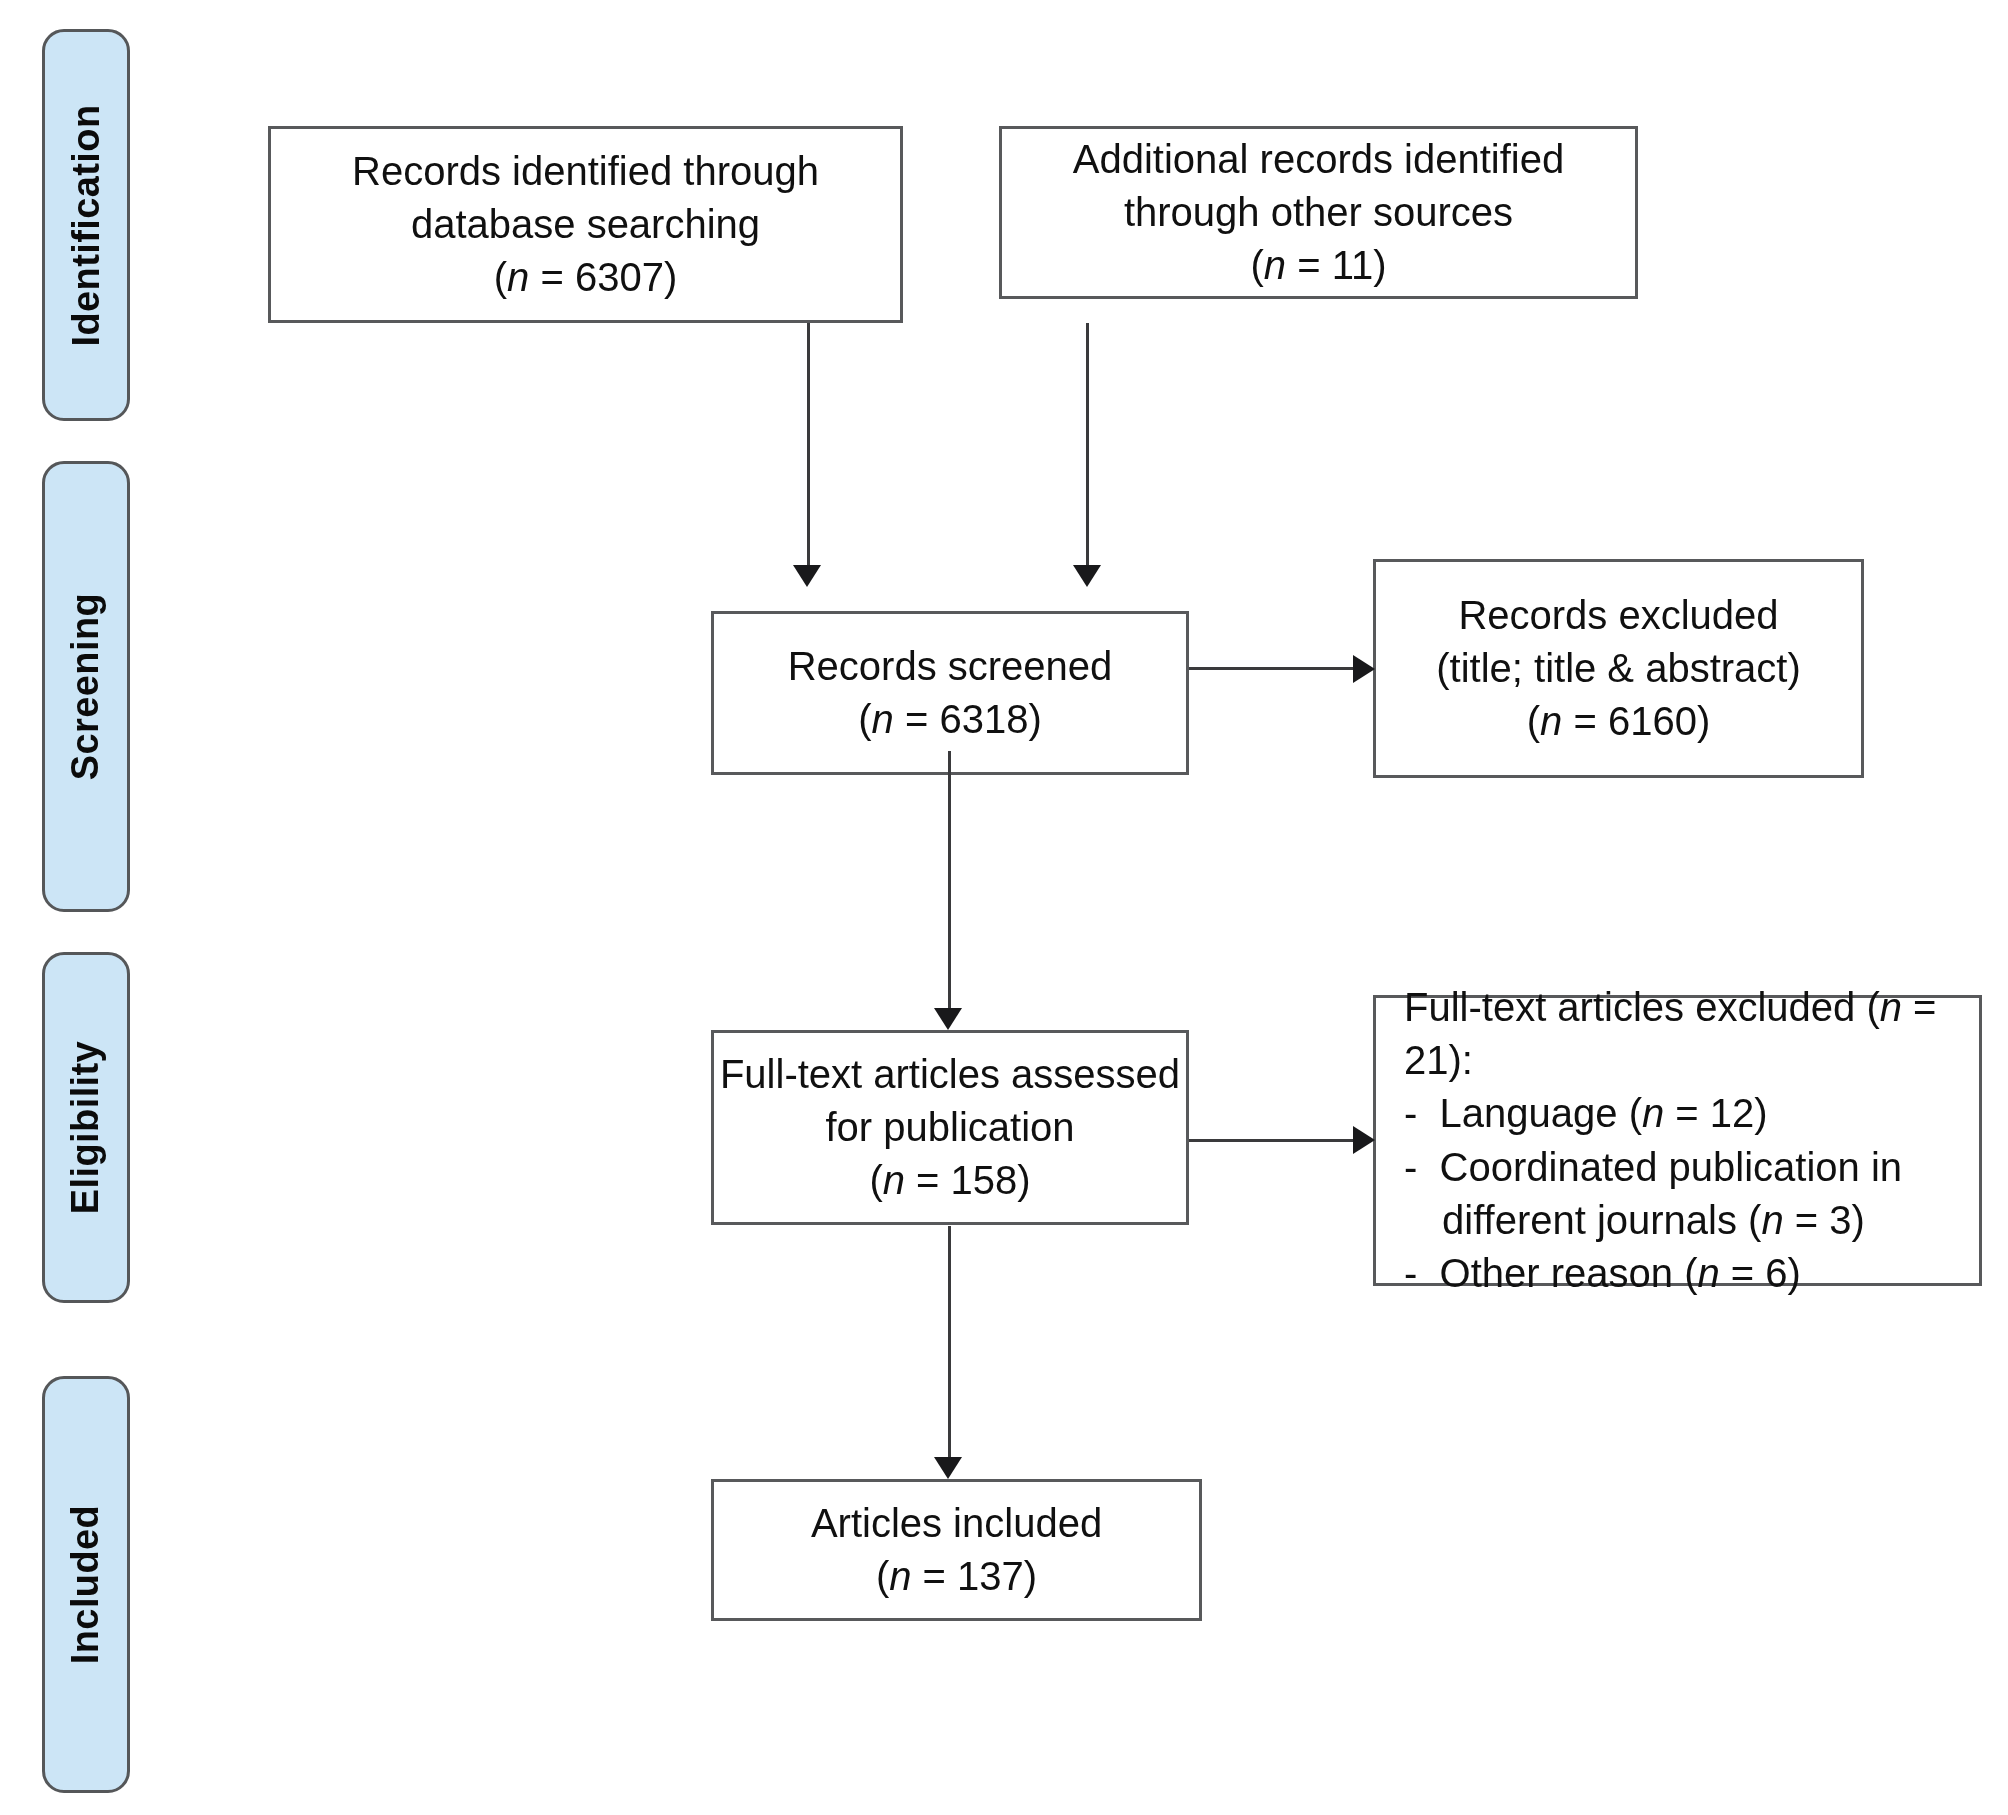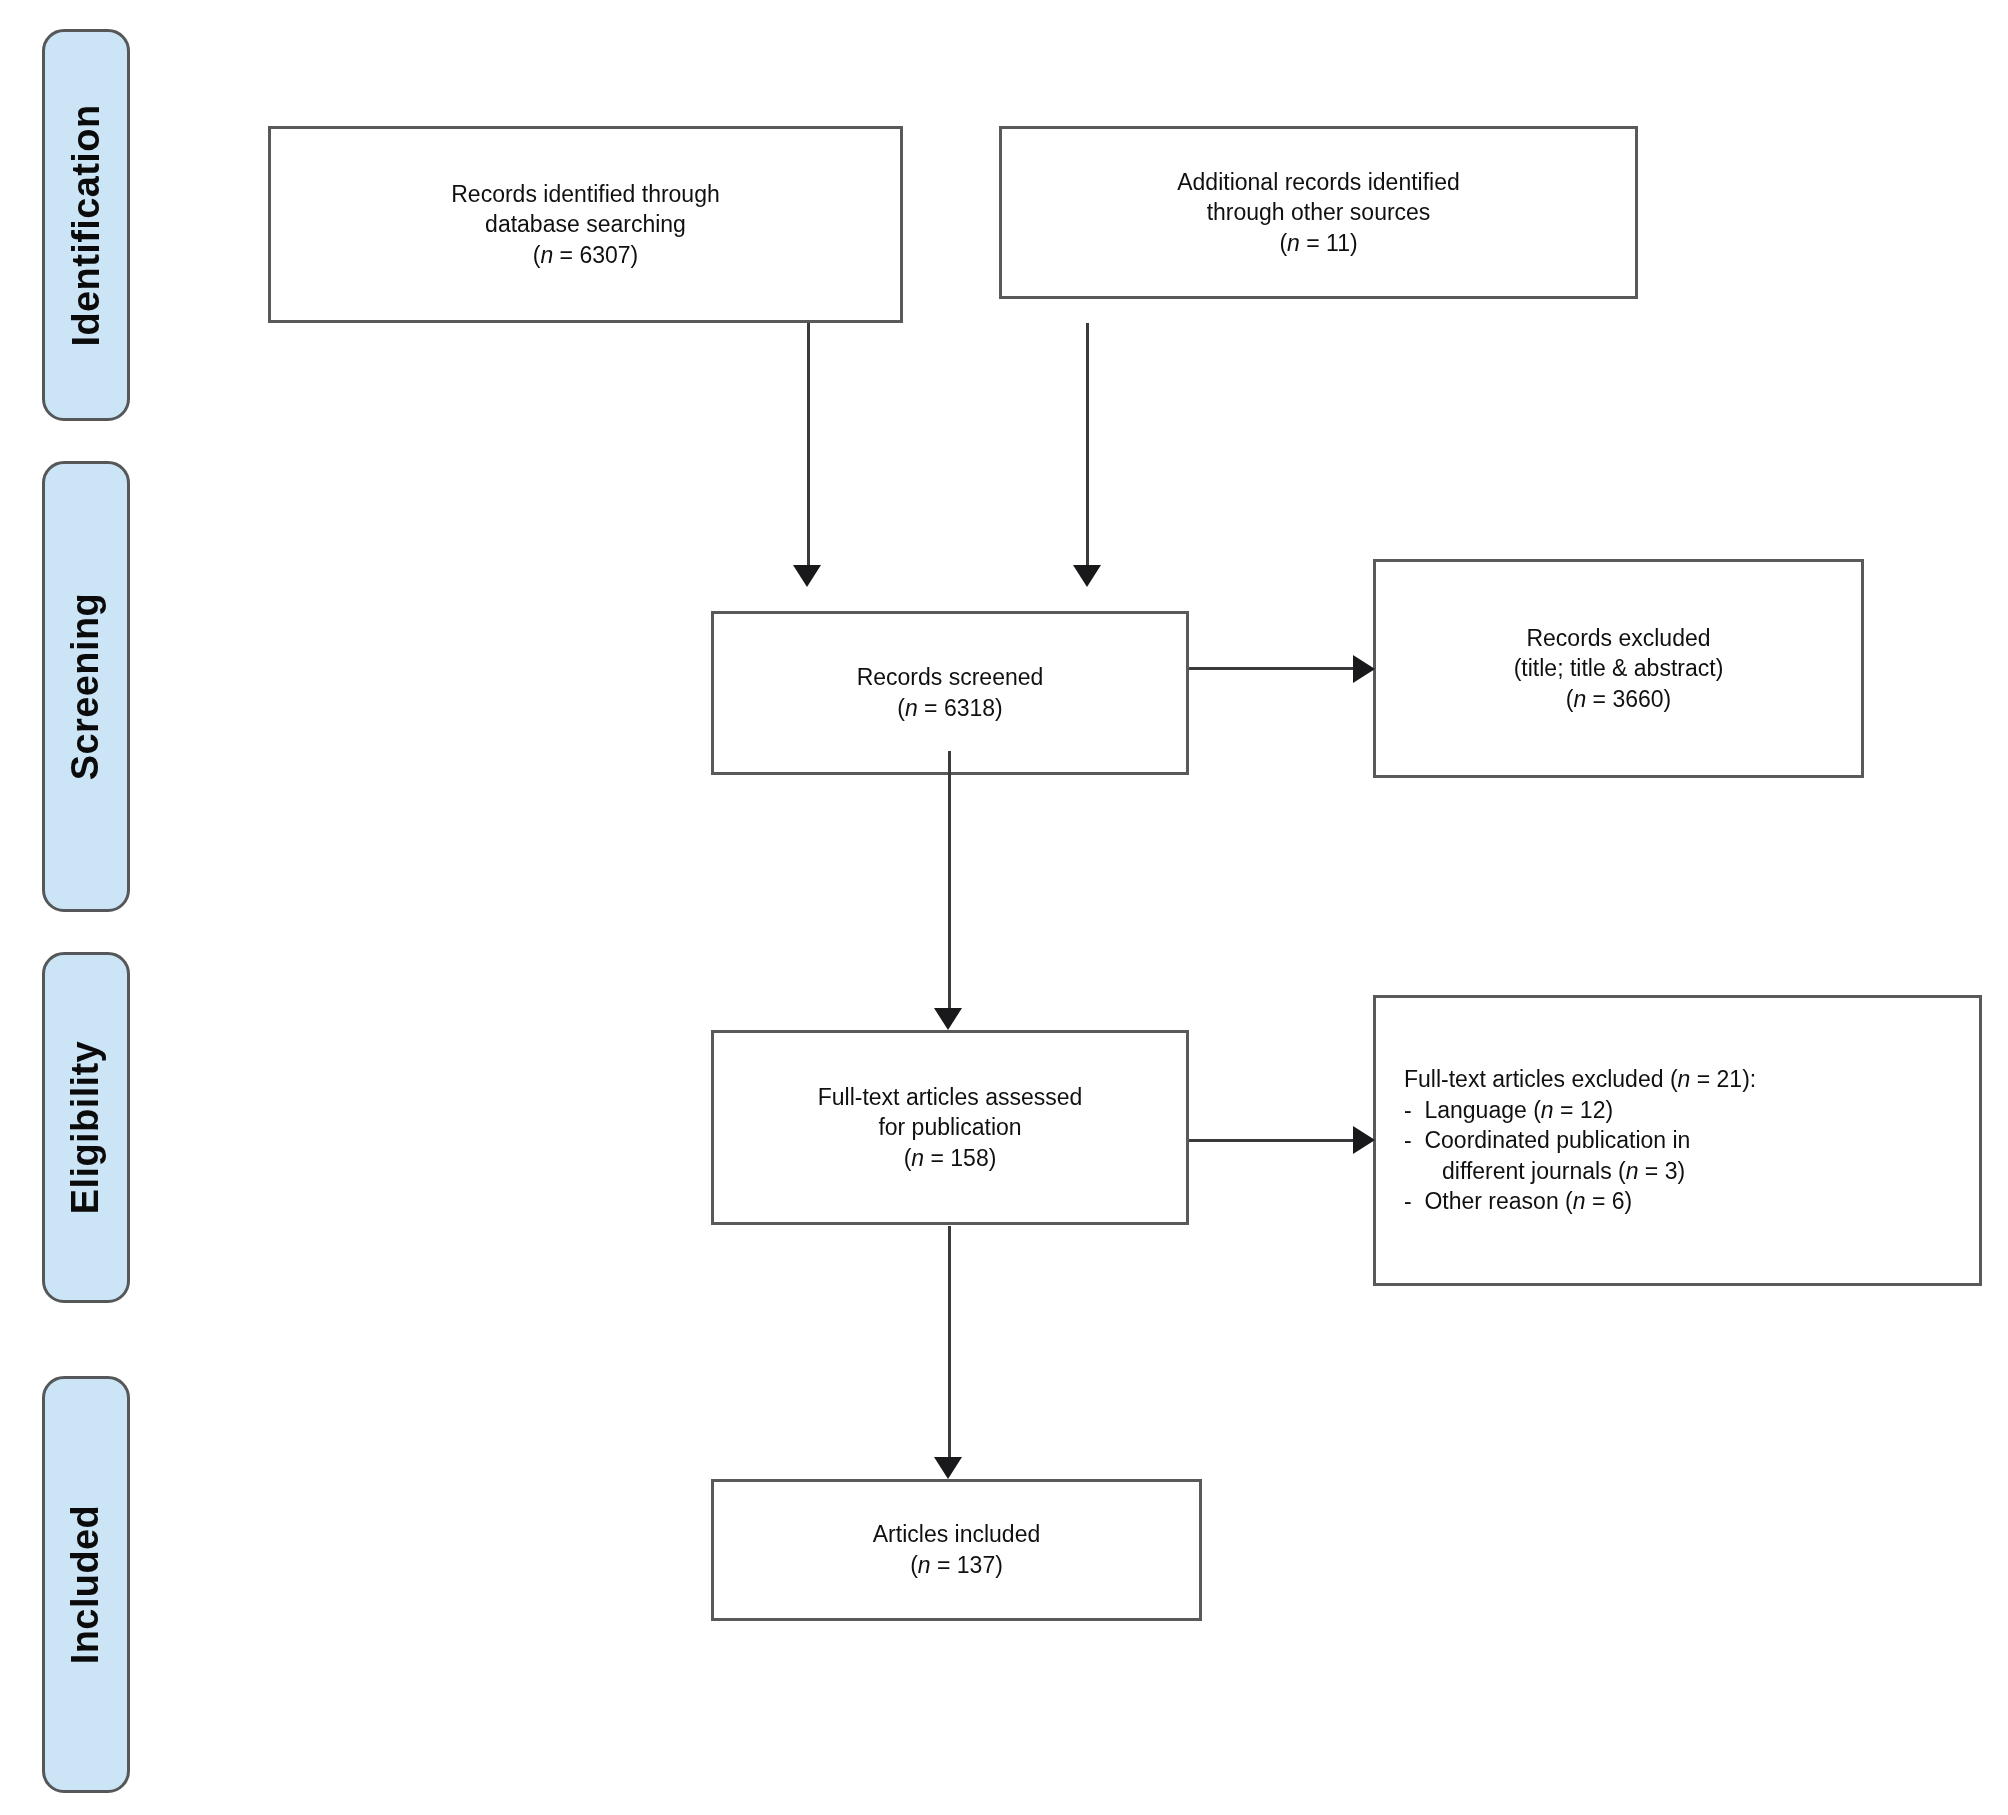--- a/index.html
+++ b/index.html
@@ -42,21 +42,21 @@
   
   .flow-box {
     position: absolute;
     box-sizing: border-box;
     background: #ffffff;
     border: 3.3px solid #58595b;
     display: flex;
     flex-direction: column;
     justify-content: center;
     color: #101010;
-    font-size: 23px;
+    font-size: 40px;
     line-height: 1.33;
   }
   .flow-box.center { align-items: center; text-align: center; }
   .flow-box.left   { align-items: flex-start; text-align: left; padding-left: 28px; padding-right: 15px; }
   .flow-box .line { display: block; }
   .flow-box .bullet-line {
     display: block;
     padding-left: 38px;
     text-indent: -38px;
   }
@@ -134,21 +134,21 @@
   <div class="arrow-down" style="left:1073px; top:565px;"></div>
 
   <div class="flow-box center" style="left:711px; top:587px; width:478px; height:164px;margin-top:24px;">
     <span class="line">Records screened</span>
     <span class="line"><span>(</span><em class="n">n</em><span> = 6318)</span></span>
   </div>
 
   <div class="flow-box center" style="left:1373px; top:559px; width:491px; height:219px;">
     <span class="line">Records excluded</span>
     <span class="line">(title; title &amp; abstract)</span>
-    <span class="line"><span>(</span><em class="n">n</em><span> = 3660)</span></span>
+    <span class="line"><span>(</span><em class="n">n</em><span> = 6160)</span></span>
   </div>
 
   <div class="hline" style="left:1189px; top:667px; width:168px;"></div>
   <div class="arrow-right" style="left:1353px; top:655px;"></div>
 
   <div class="vline" style="left:948px; top:751px; height:259px;"></div>
   <div class="arrow-down" style="left:934px; top:1008px;"></div>
 
   <div class="flow-box center" style="left:711px; top:1030px; width:478px; height:195px;">
     <span class="line">Full-text articles assessed</span>

